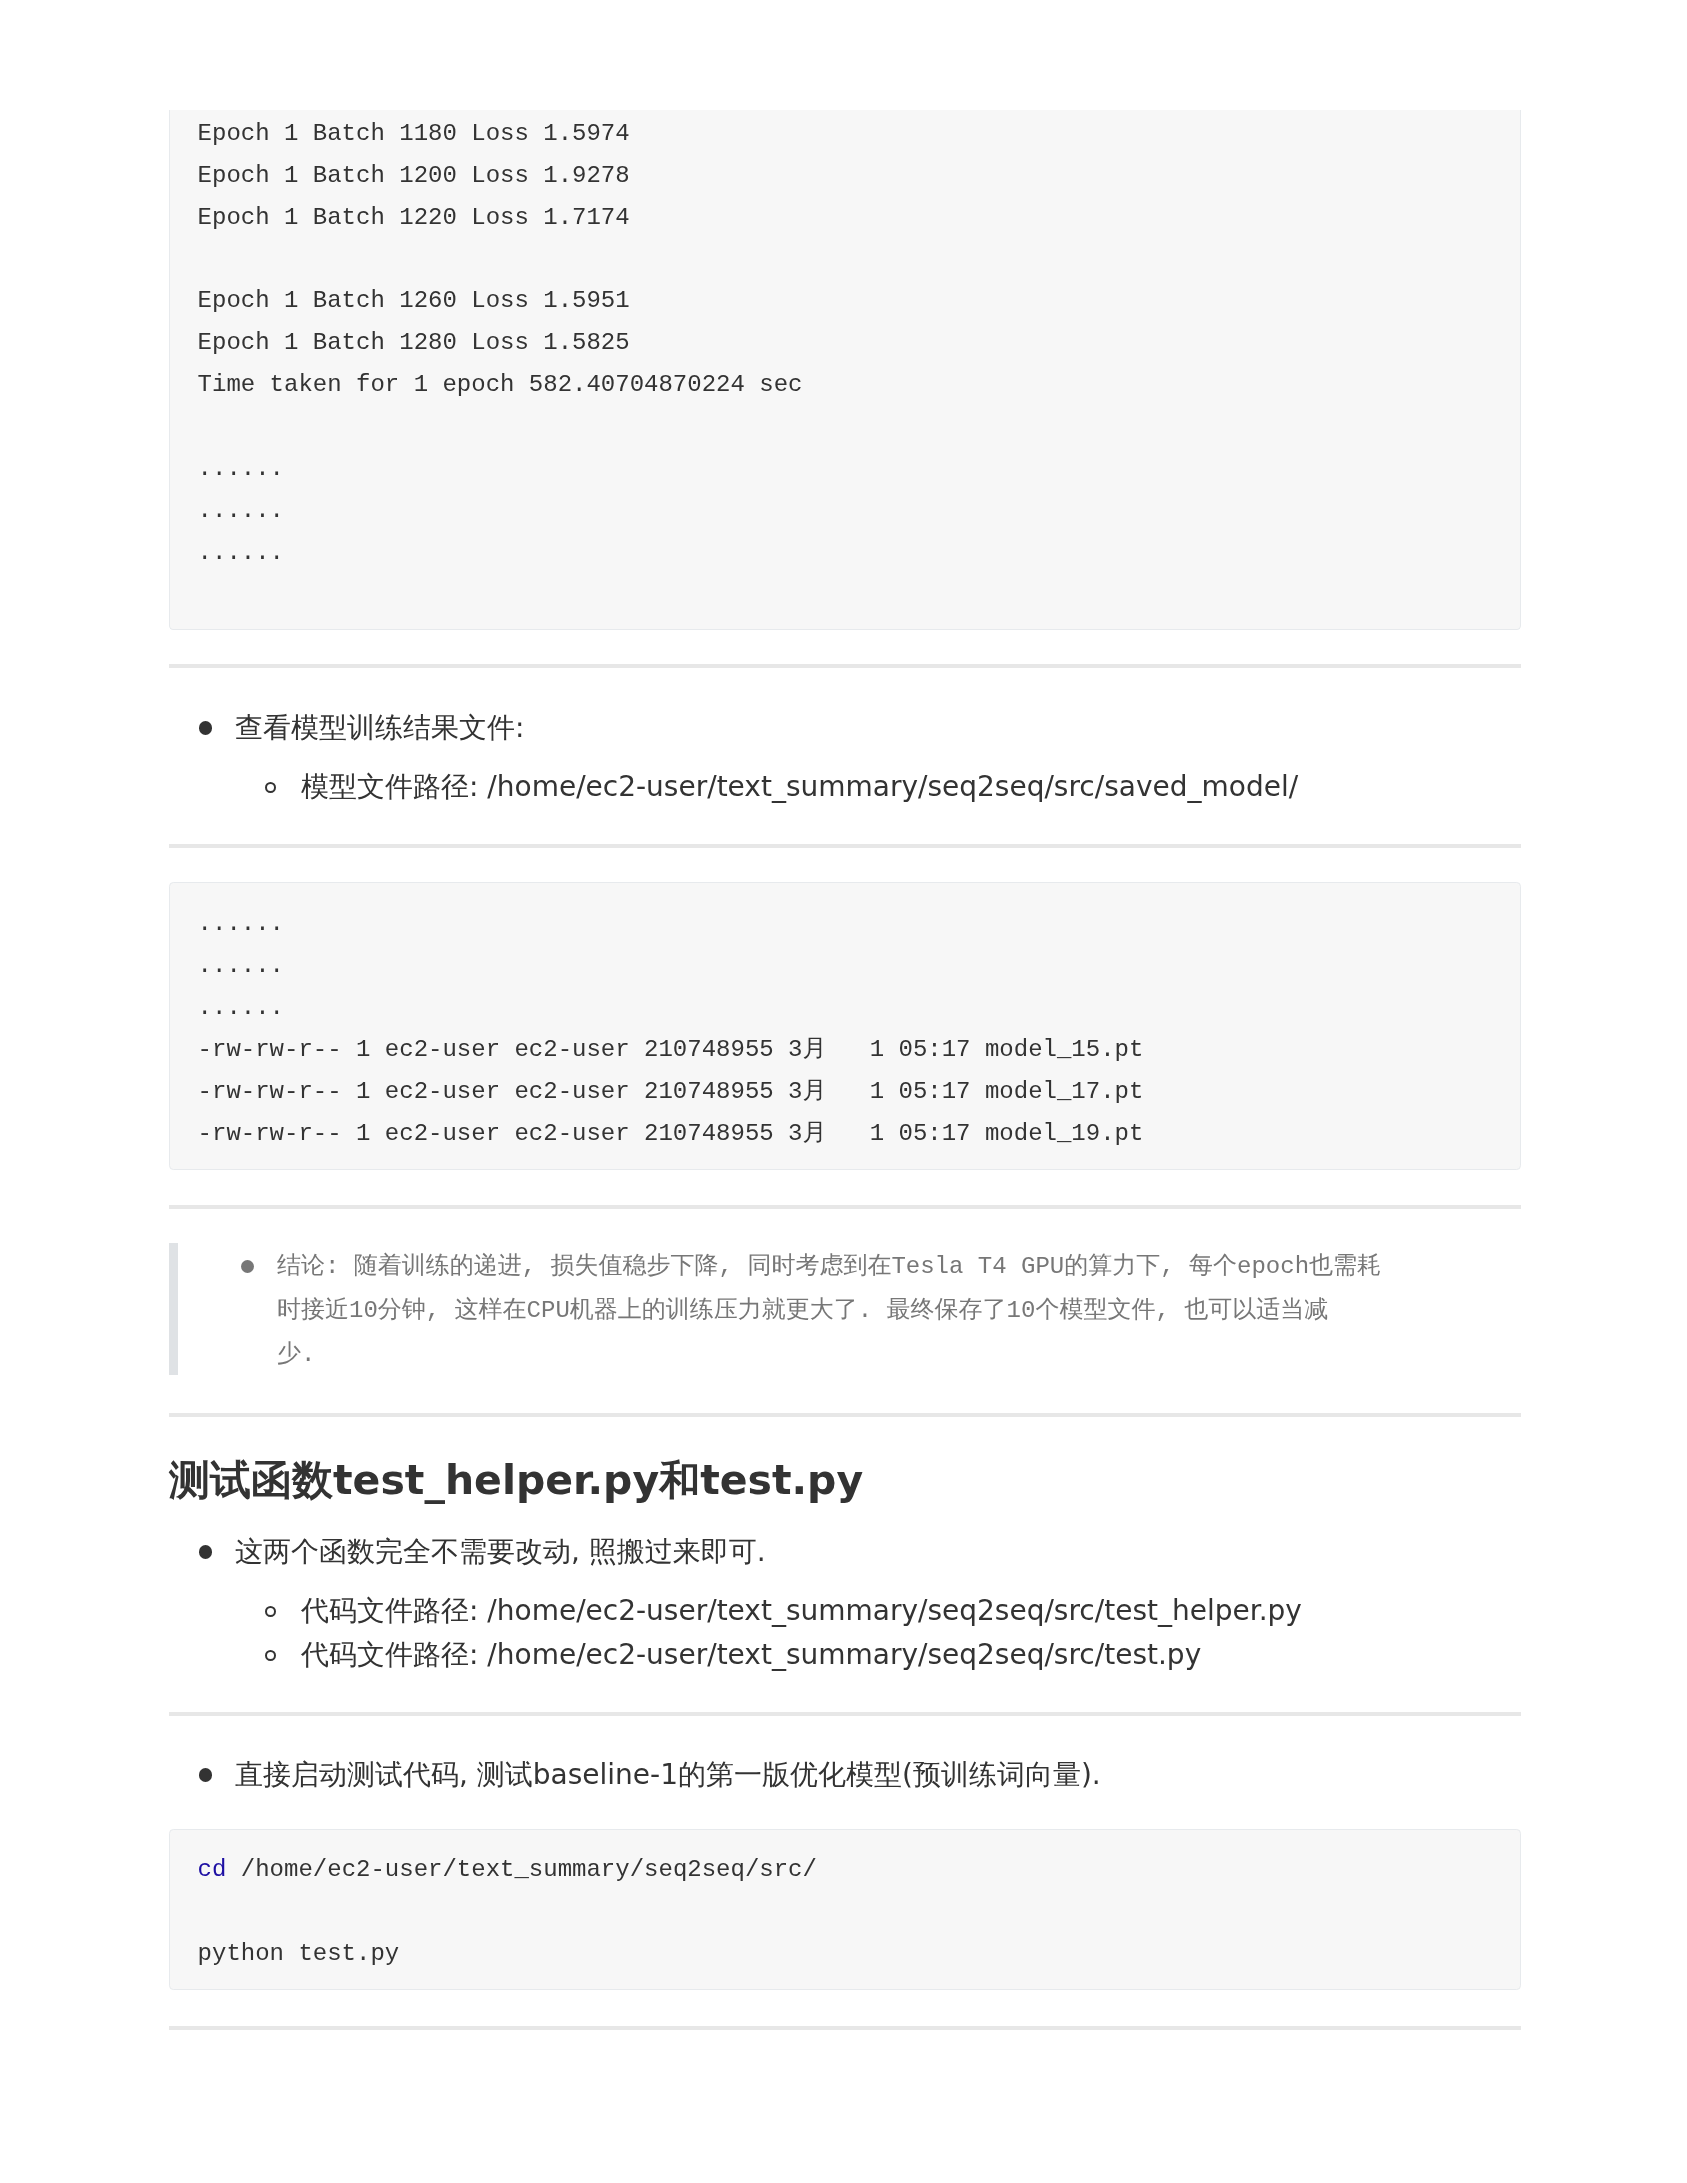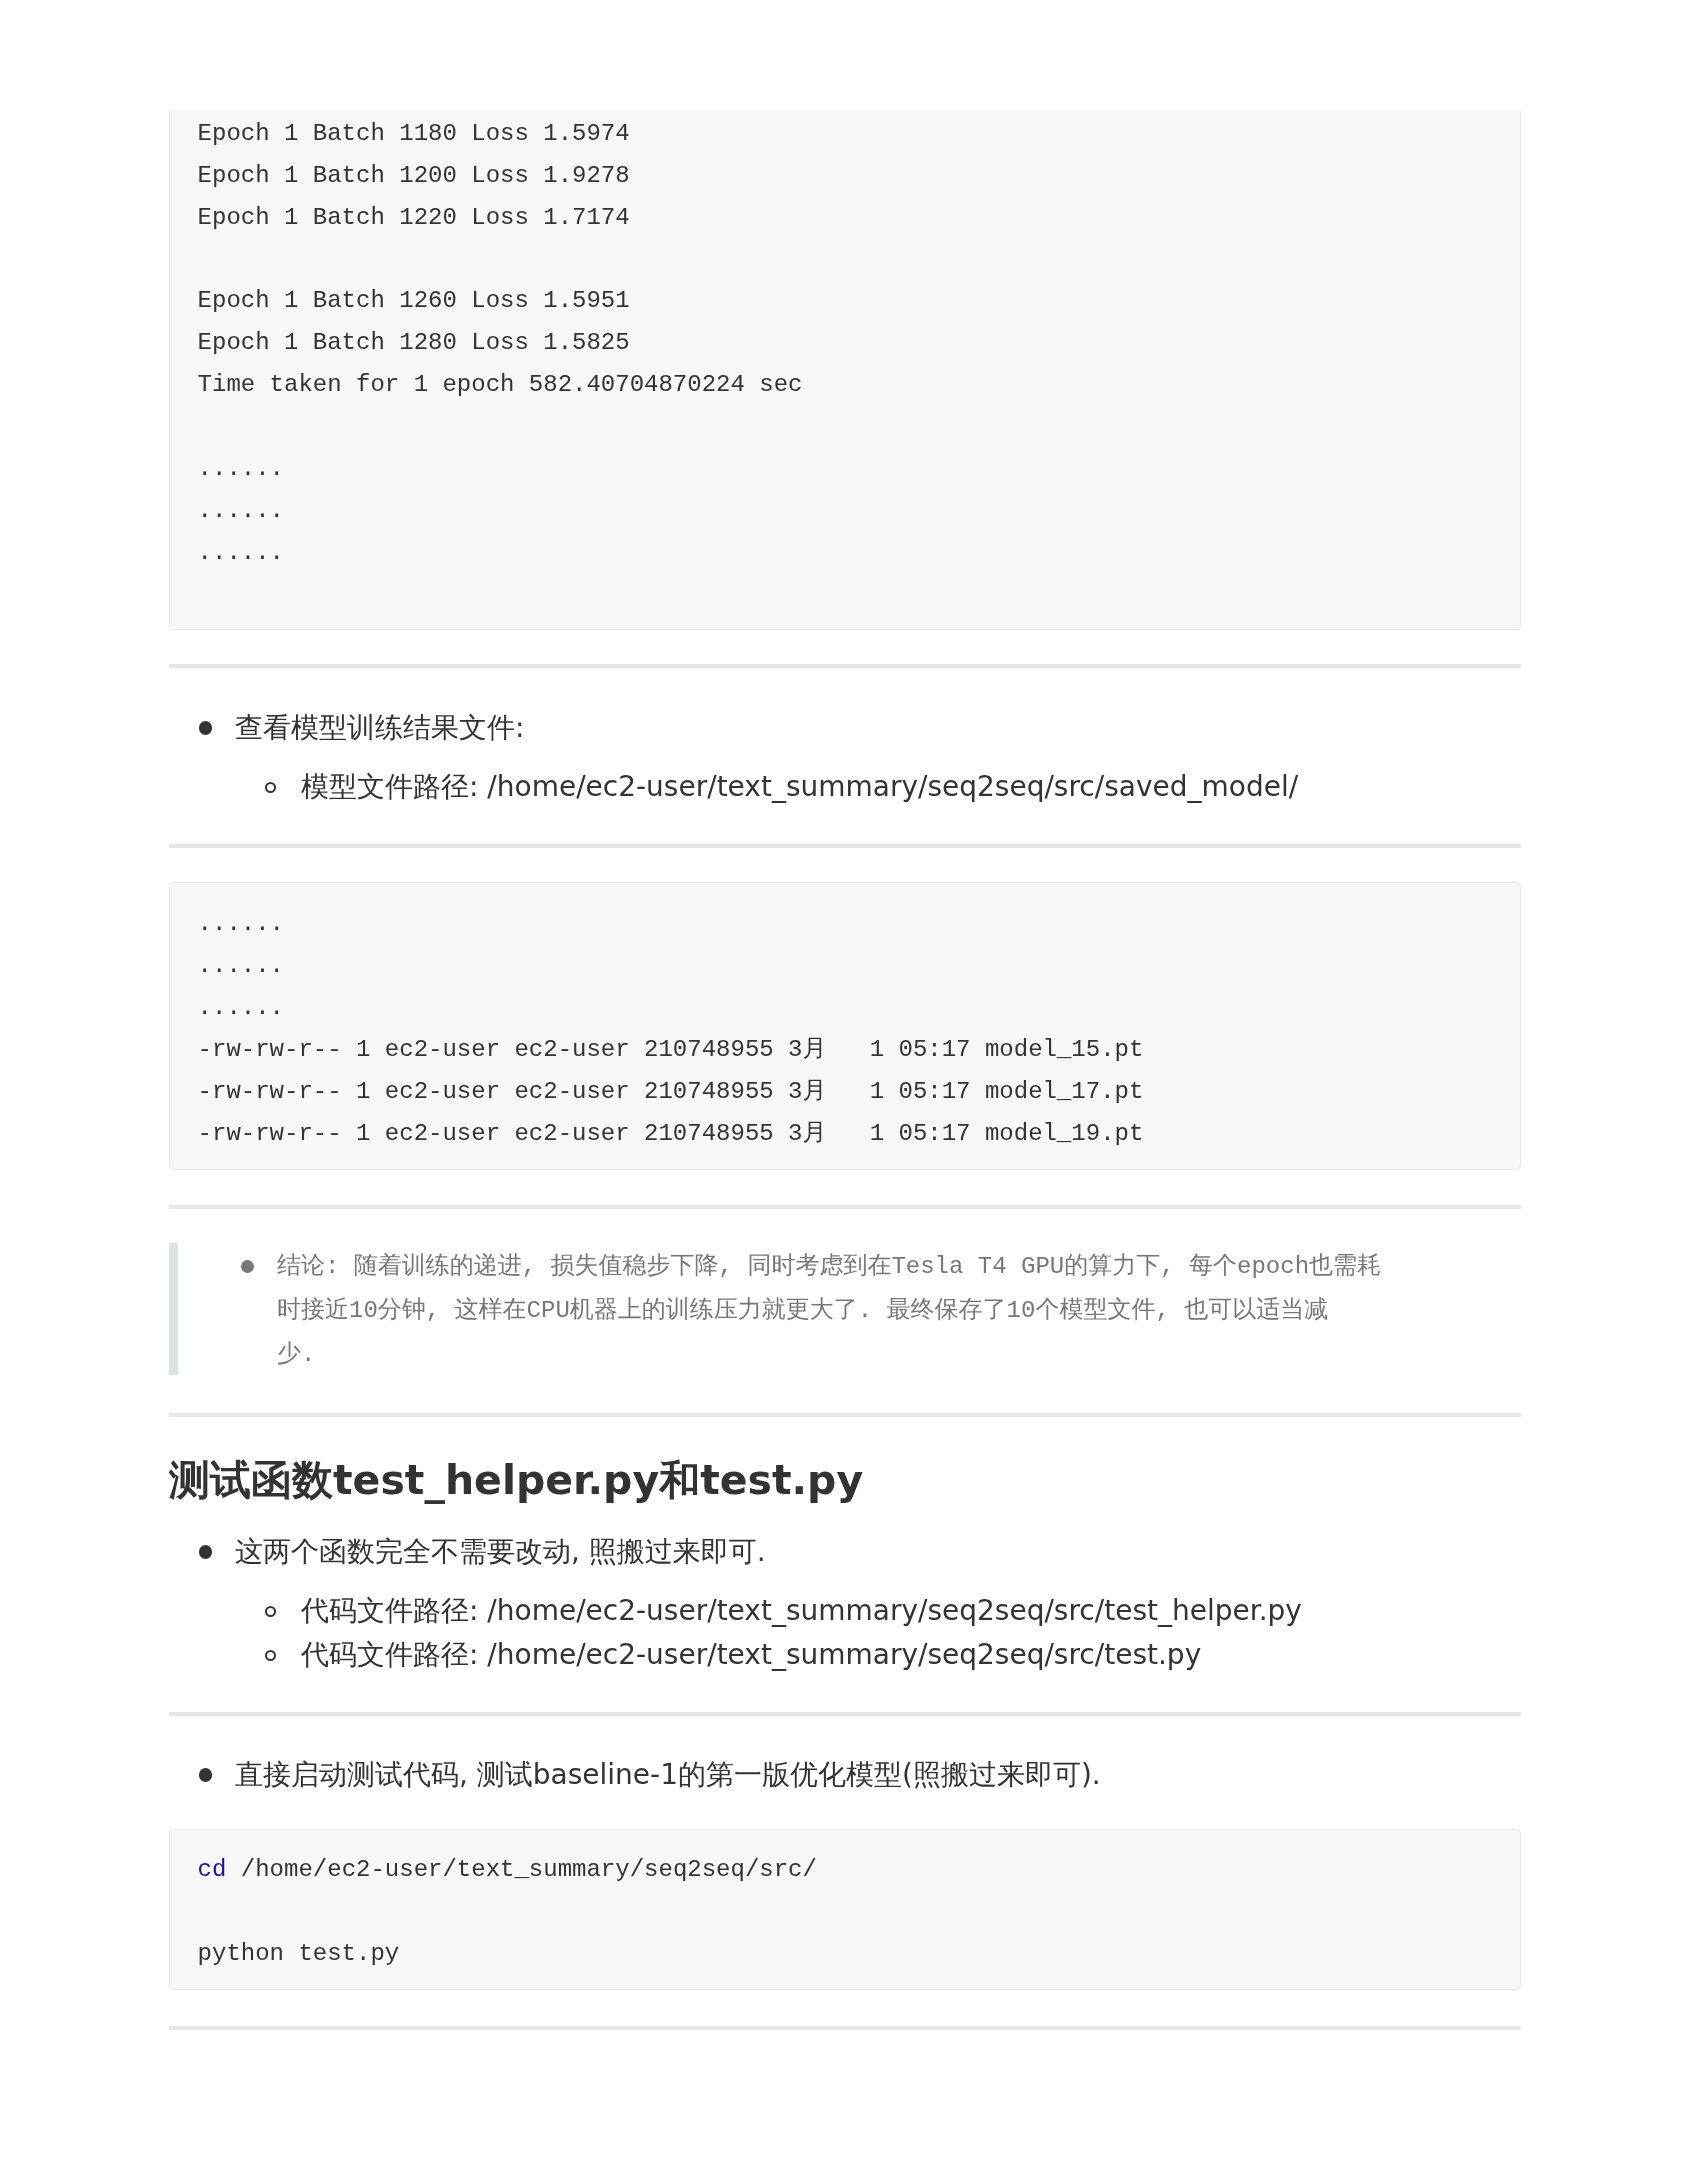--- a/index.html
+++ b/index.html
@@ -87,21 +87,21 @@
 </div>
 <div class="bullet-row" style="top:1633px;">
   <span class="ring" style="left:96px; top:16.5px;"></span>
   <span style="position:absolute; left:132px; top:0;">代码文件路径: /home/ec2-user/text_summary/seq2seq/src/test.py</span>
 </div>
 
 <div class="hr" style="top:1712px;"></div>
 
 <div class="bullet-row" style="top:1753px;">
   <span class="dot" style="left:30px; top:15.4px;"></span>
-  <span style="position:absolute; left:66px; top:0;">直接启动测试代码, 测试baseline-1的第一版优化模型(照搬过来即可).</span>
+  <span style="position:absolute; left:66px; top:0;">直接启动测试代码, 测试baseline-1的第一版优化模型(预训练词向量).</span>
 </div>
 
 <div class="code" style="top:1829px; height:161px;">
   <div class="line" style="top:19.3px;"><span class="kw">cd</span><span> /home/ec2-user/text_summary/seq2seq/src/</span></div>
   <div class="line" style="top:103px;">python test.py</div>
 </div>
 
 <div class="hr" style="top:2026px;"></div>
 
 

